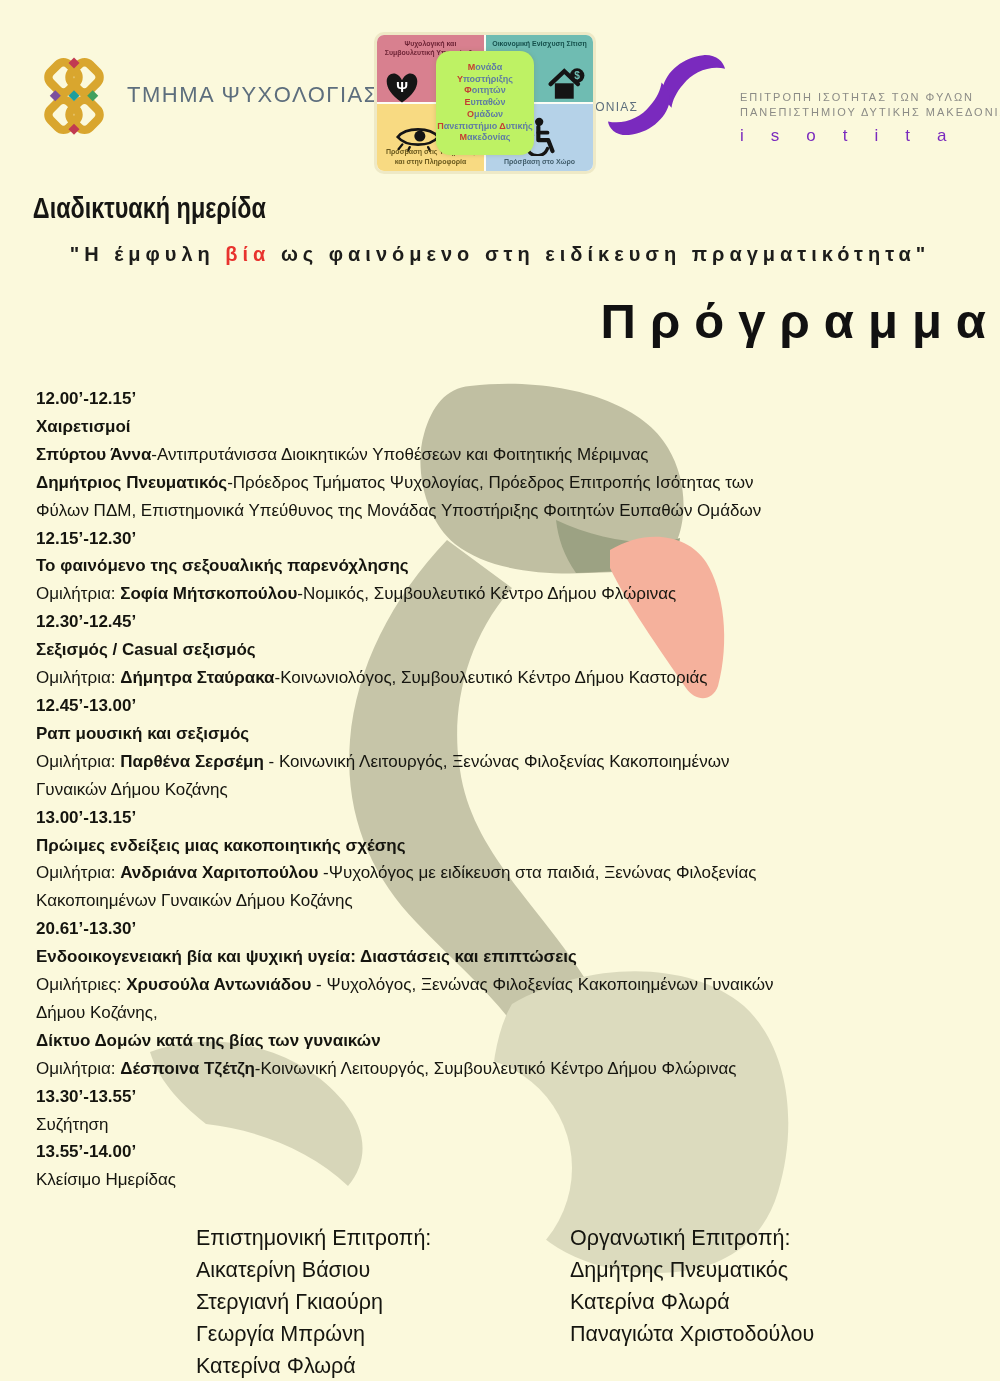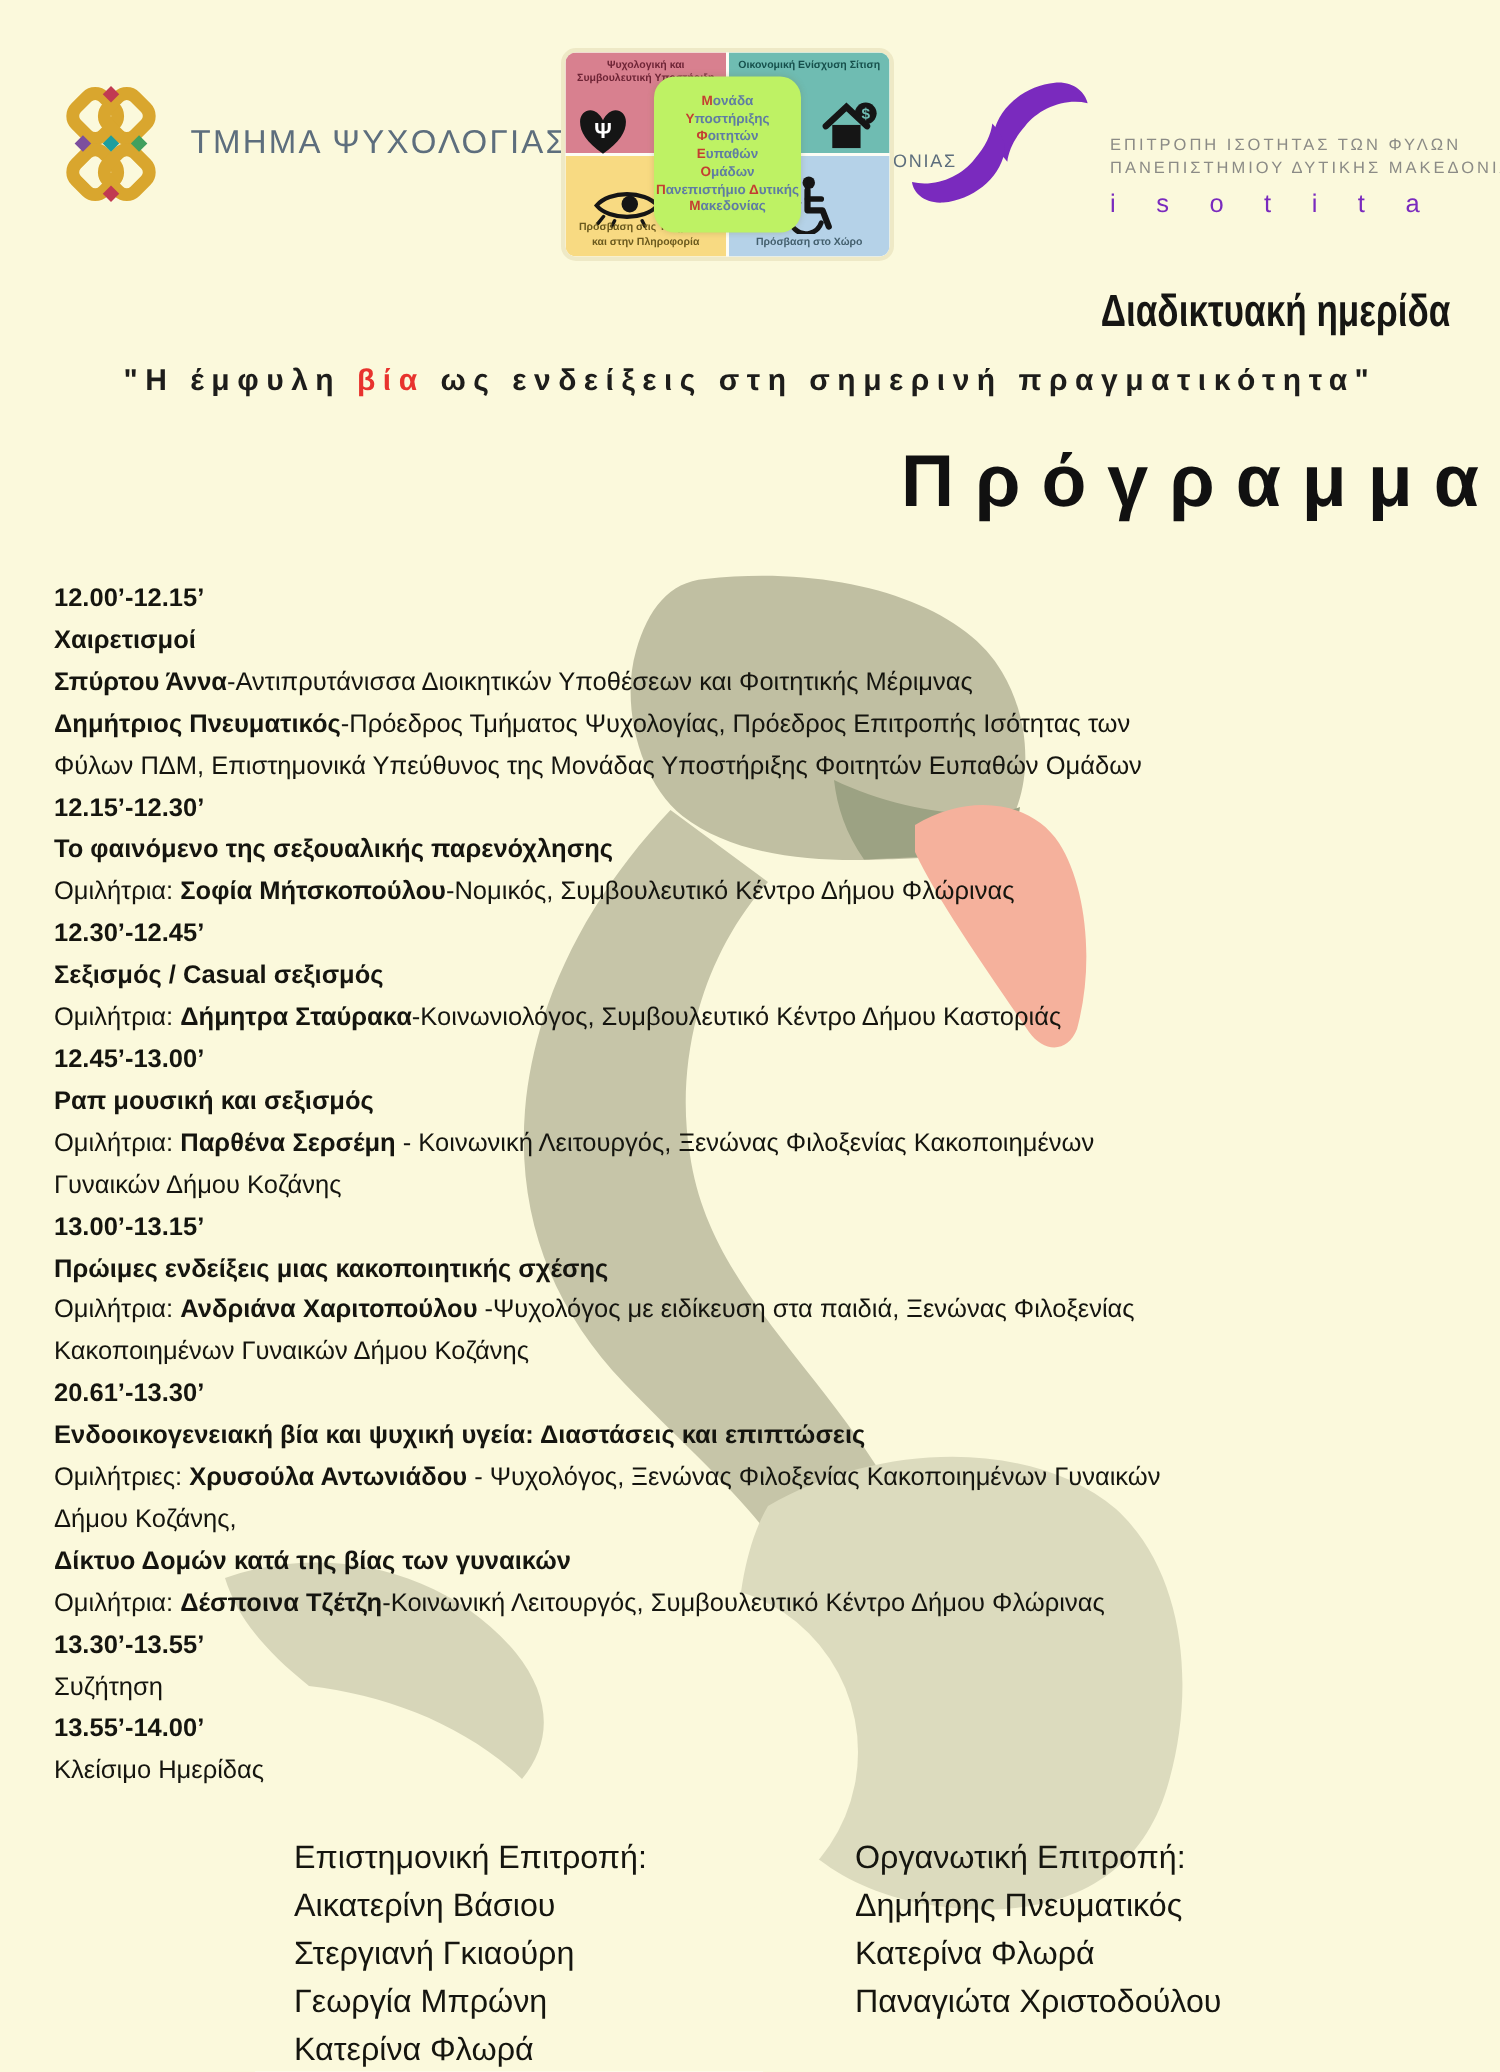--- a/index.html
+++ b/index.html
@@ -35,21 +35,21 @@
          box-shadow:0 0 4px rgba(120,110,60,.25);}
   .mufeo-line{font-size:9px;font-weight:bold;color:#5f7ca3;line-height:1.3;text-align:center;}
   .mufeo-line .hl{color:#C43E31;}
 
   .logo-iso{position:absolute;left:608px;top:52px;display:flex;align-items:flex-start;gap:14px;z-index:2;}
   .iso-text{margin-top:38px;}
   .iso-line{font-size:11px;letter-spacing:2px;color:#8b8b86;line-height:15px;white-space:nowrap;}
   .iso-word{font-size:17px;letter-spacing:27px;color:#7A2ABE;margin-top:6px;white-space:nowrap;}
 
   
-  .event-type{position:absolute;left:0;right:0;top:191px;text-align:right;z-index:2;}
+  .event-type{position:absolute;left:0;right:0;top:191px;text-align:left;z-index:2;}
   .event-type span{display:inline-block;font-size:30px;font-weight:bold;transform:scaleX(0.78);color:#161613;}
   .subtitle{position:absolute;left:0;right:0;top:243px;text-align:center;z-index:2;
             font-size:20px;font-weight:bold;letter-spacing:5px;color:#1d1d1b;white-space:nowrap;}
   .subtitle .red{color:#E8332E;}
   .program-title{position:absolute;left:0;right:0;top:293px;text-align:right;z-index:2;
                  font-size:49px;font-weight:bold;letter-spacing:14px;color:#111;}
 
   
   .program{position:absolute;left:36px;top:385px;width:935px;z-index:2;
            font-size:17px;line-height:27.9px;}
@@ -156,21 +156,21 @@
     <div class="iso-text">
       <div class="iso-line">ΕΠΙΤΡΟΠΗ ΙΣΟΤΗΤΑΣ ΤΩΝ ΦΥΛΩΝ</div>
       <div class="iso-line">ΠΑΝΕΠΙΣΤΗΜΙΟΥ ΔΥΤΙΚΗΣ ΜΑΚΕΔΟΝΙΑΣ</div>
       <div class="iso-word">isotita</div>
     </div>
   </div>
 
   <div class="event-type">
     <span>Διαδικτυακή ημερίδα</span>
   </div>
-  <div class="subtitle"><span>"Η έμφυλη </span><span class="red">βία</span><span> ως ενδείξεις στη σημερινή πραγματικότητα"</span></div>
+  <div class="subtitle"><span>"Η έμφυλη </span><span class="red">βία</span><span> ως φαινόμενο στη ειδίκευση πραγματικότητα"</span></div>
   <div class="program-title">Πρόγραμμα</div>
 
   <div class="program" id="program-list">
       <div class="prog-line"><span class="bld">12.00’-12.15’</span></div>
       <div class="prog-line"><span class="bld">Χαιρετισμοί</span></div>
       <div class="prog-line"><span class="bld">Σπύρτου Άννα</span><span>-Αντιπρυτάνισσα Διοικητικών Υποθέσεων και Φοιτητικής Μέριμνας</span></div>
       <div class="prog-line"><span class="bld">Δημήτριος Πνευματικός</span><span>-Πρόεδρος Τμήματος Ψυχολογίας, Πρόεδρος Επιτροπής Ισότητας των</span></div>
       <div class="prog-line"><span>Φύλων ΠΔΜ, Επιστημονικά Υπεύθυνος της Μονάδας Υποστήριξης Φοιτητών Ευπαθών Ομάδων</span></div>
       <div class="prog-line"><span class="bld">12.15’-12.30’</span></div>
       <div class="prog-line"><span class="bld">Το φαινόμενο της σεξουαλικής παρενόχλησης</span></div>

